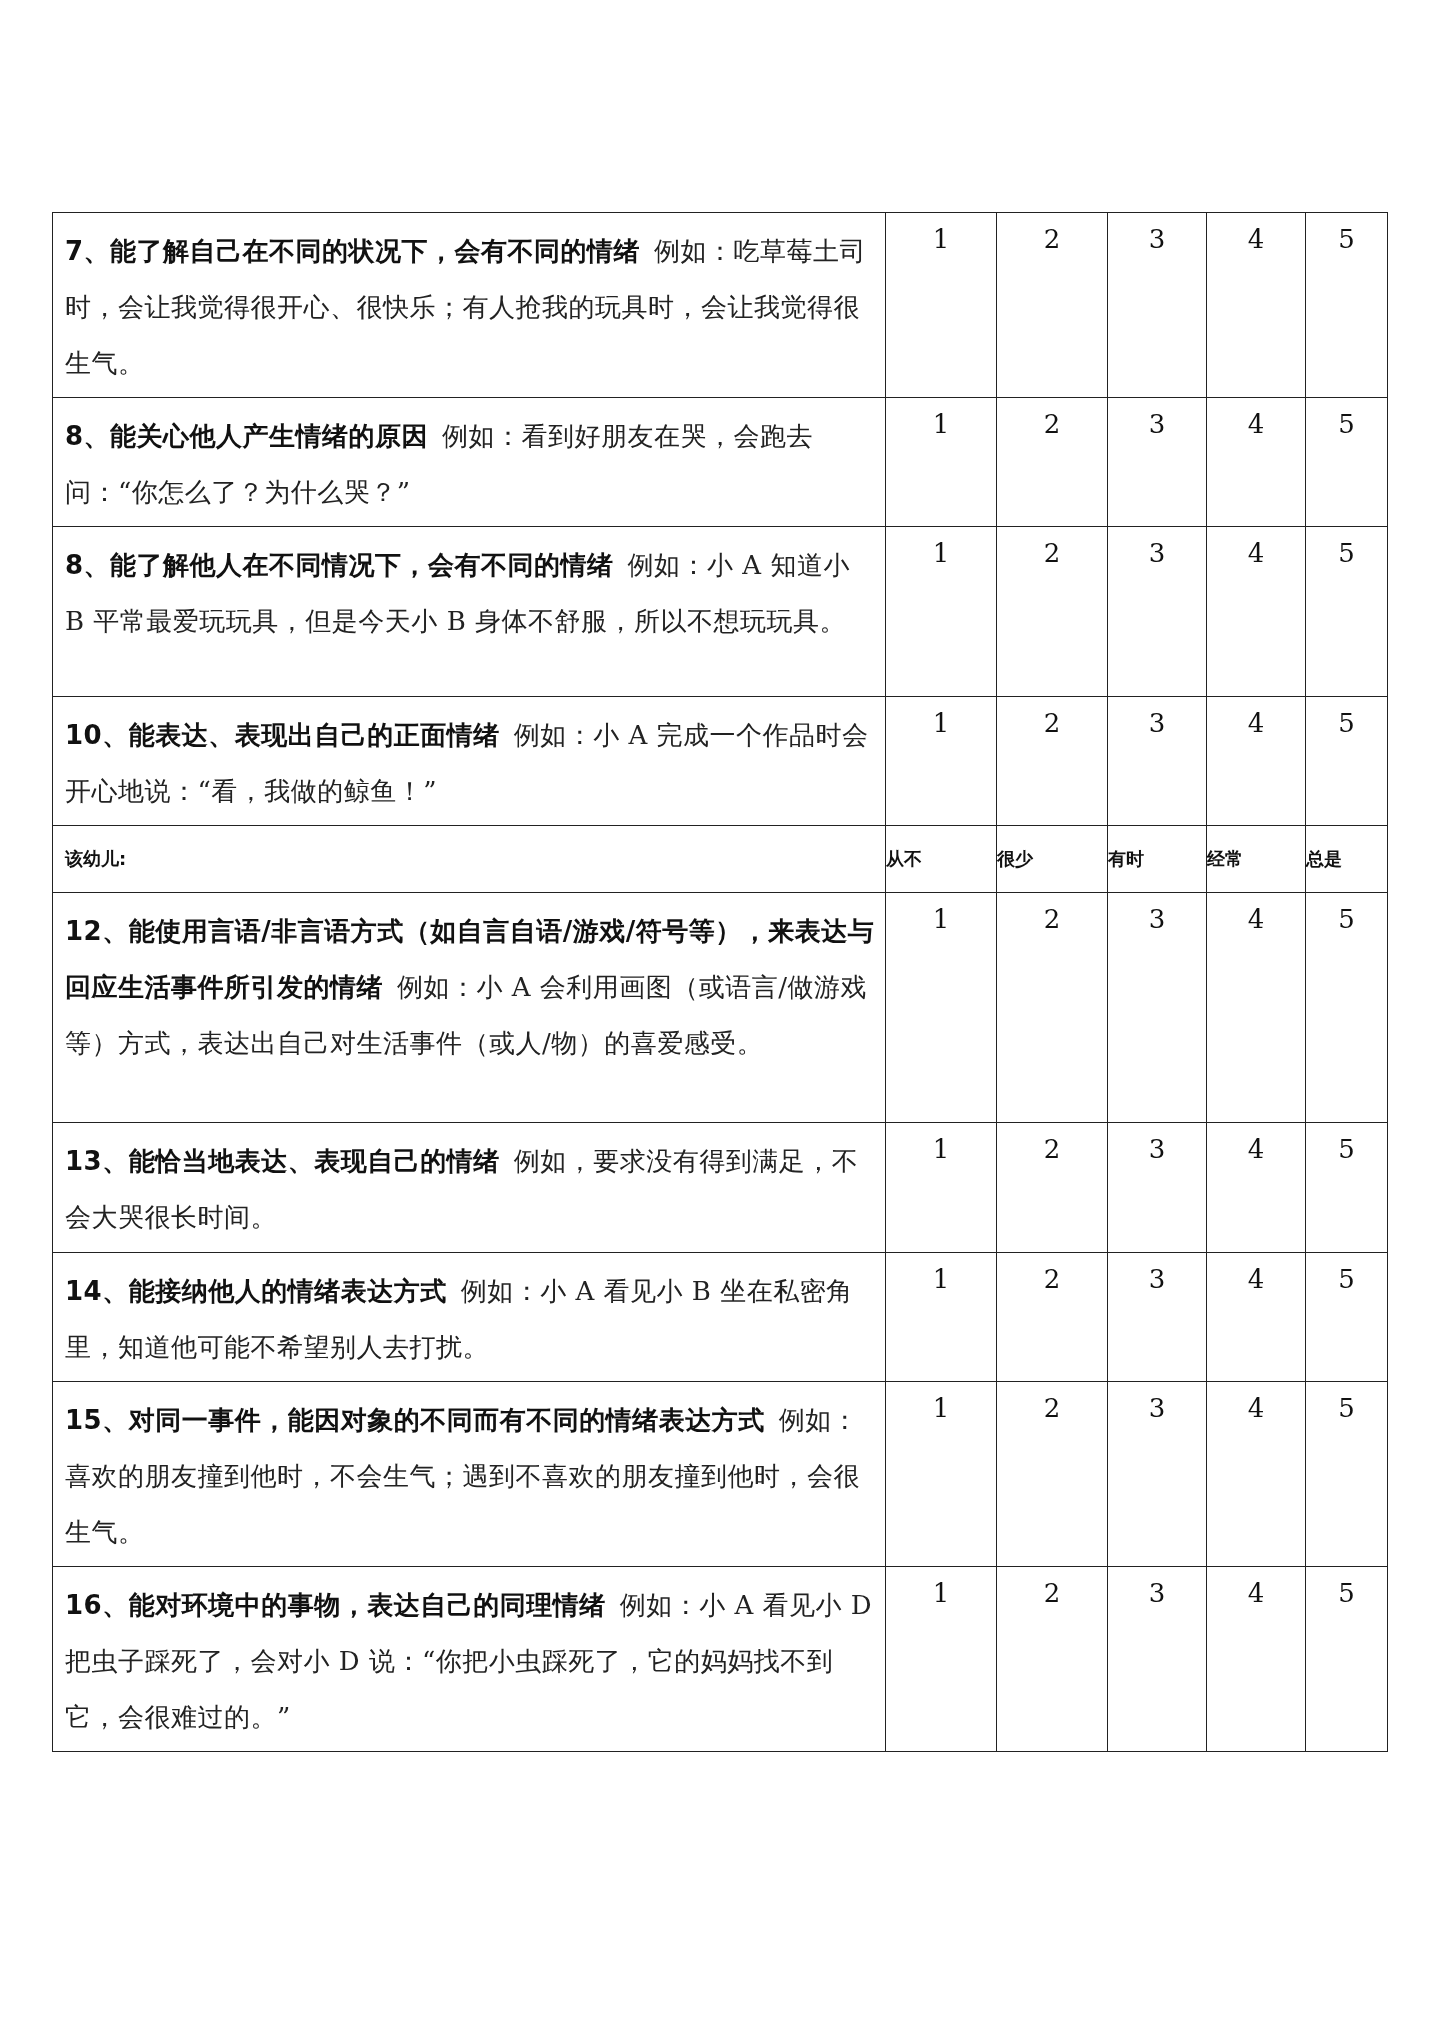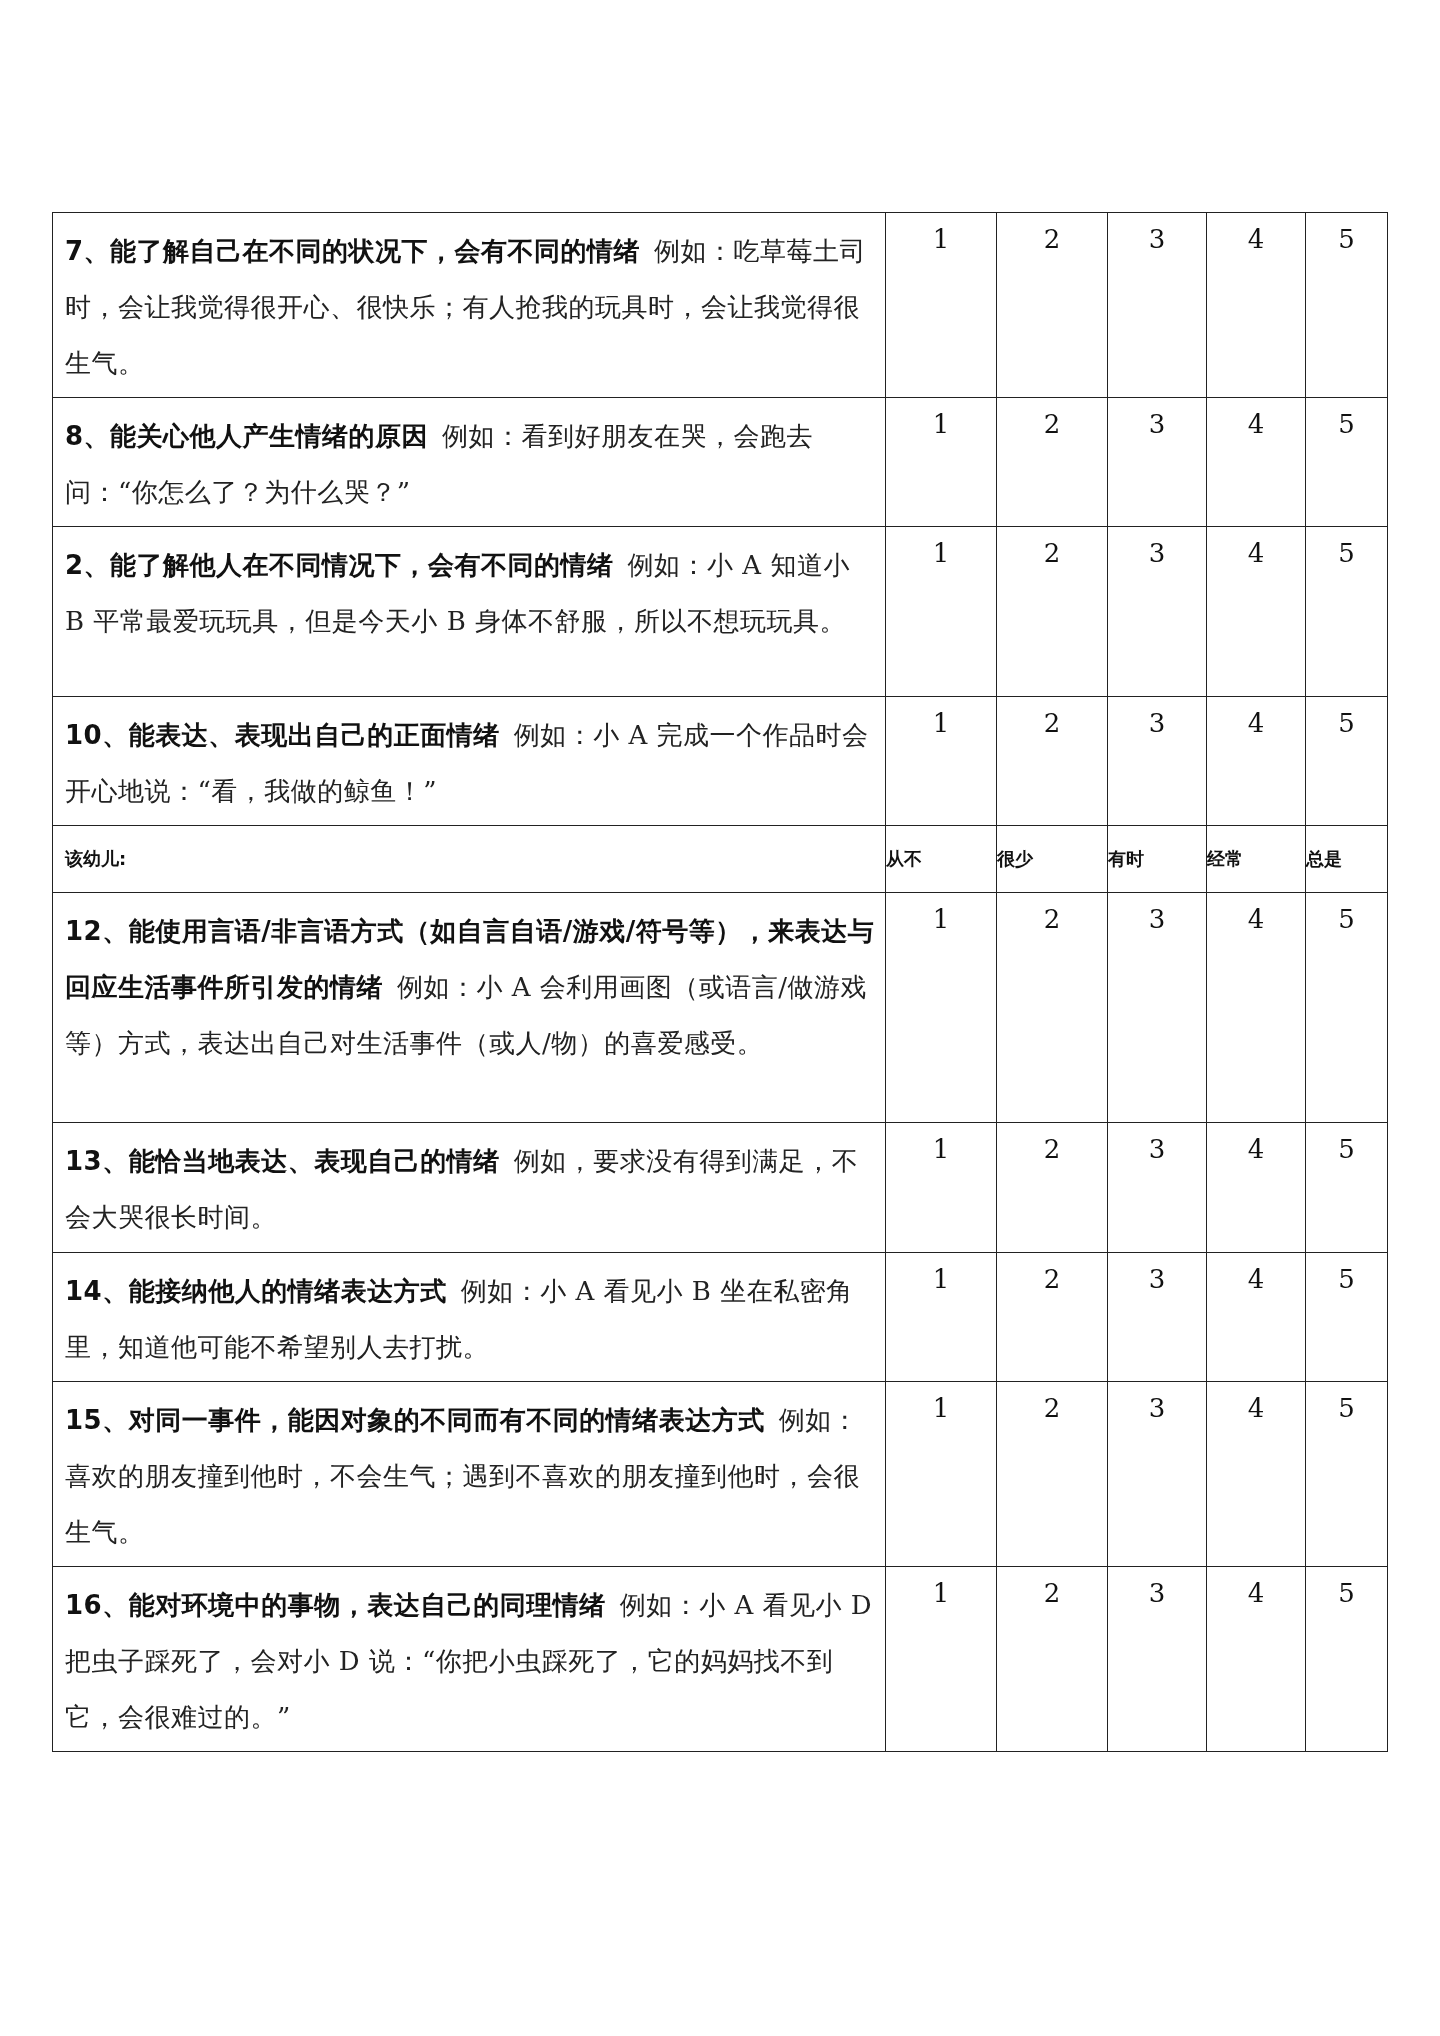--- a/index.html
+++ b/index.html
@@ -122,21 +122,21 @@
         </td>
         <td class="num-cell">1</td>
         <td class="num-cell">2</td>
         <td class="num-cell">3</td>
         <td class="num-cell">4</td>
         <td class="num-cell">5</td>
       </tr>
 
       <tr class="r9">
         <td class="item-cell">
-          <span class="item-title">2、能了解他人在不同情况下，会有不同的情绪</span><span class="gap"></span><span class="item-example">例如：小 A 知道小 B 平常最爱玩玩具，但是今天小 B 身体不舒服，所以不想玩玩具。</span>
+          <span class="item-title">8、能了解他人在不同情况下，会有不同的情绪</span><span class="gap"></span><span class="item-example">例如：小 A 知道小 B 平常最爱玩玩具，但是今天小 B 身体不舒服，所以不想玩玩具。</span>
         </td>
         <td class="num-cell">1</td>
         <td class="num-cell">2</td>
         <td class="num-cell">3</td>
         <td class="num-cell">4</td>
         <td class="num-cell">5</td>
       </tr>
 
       <tr class="r10">
         <td class="item-cell">

